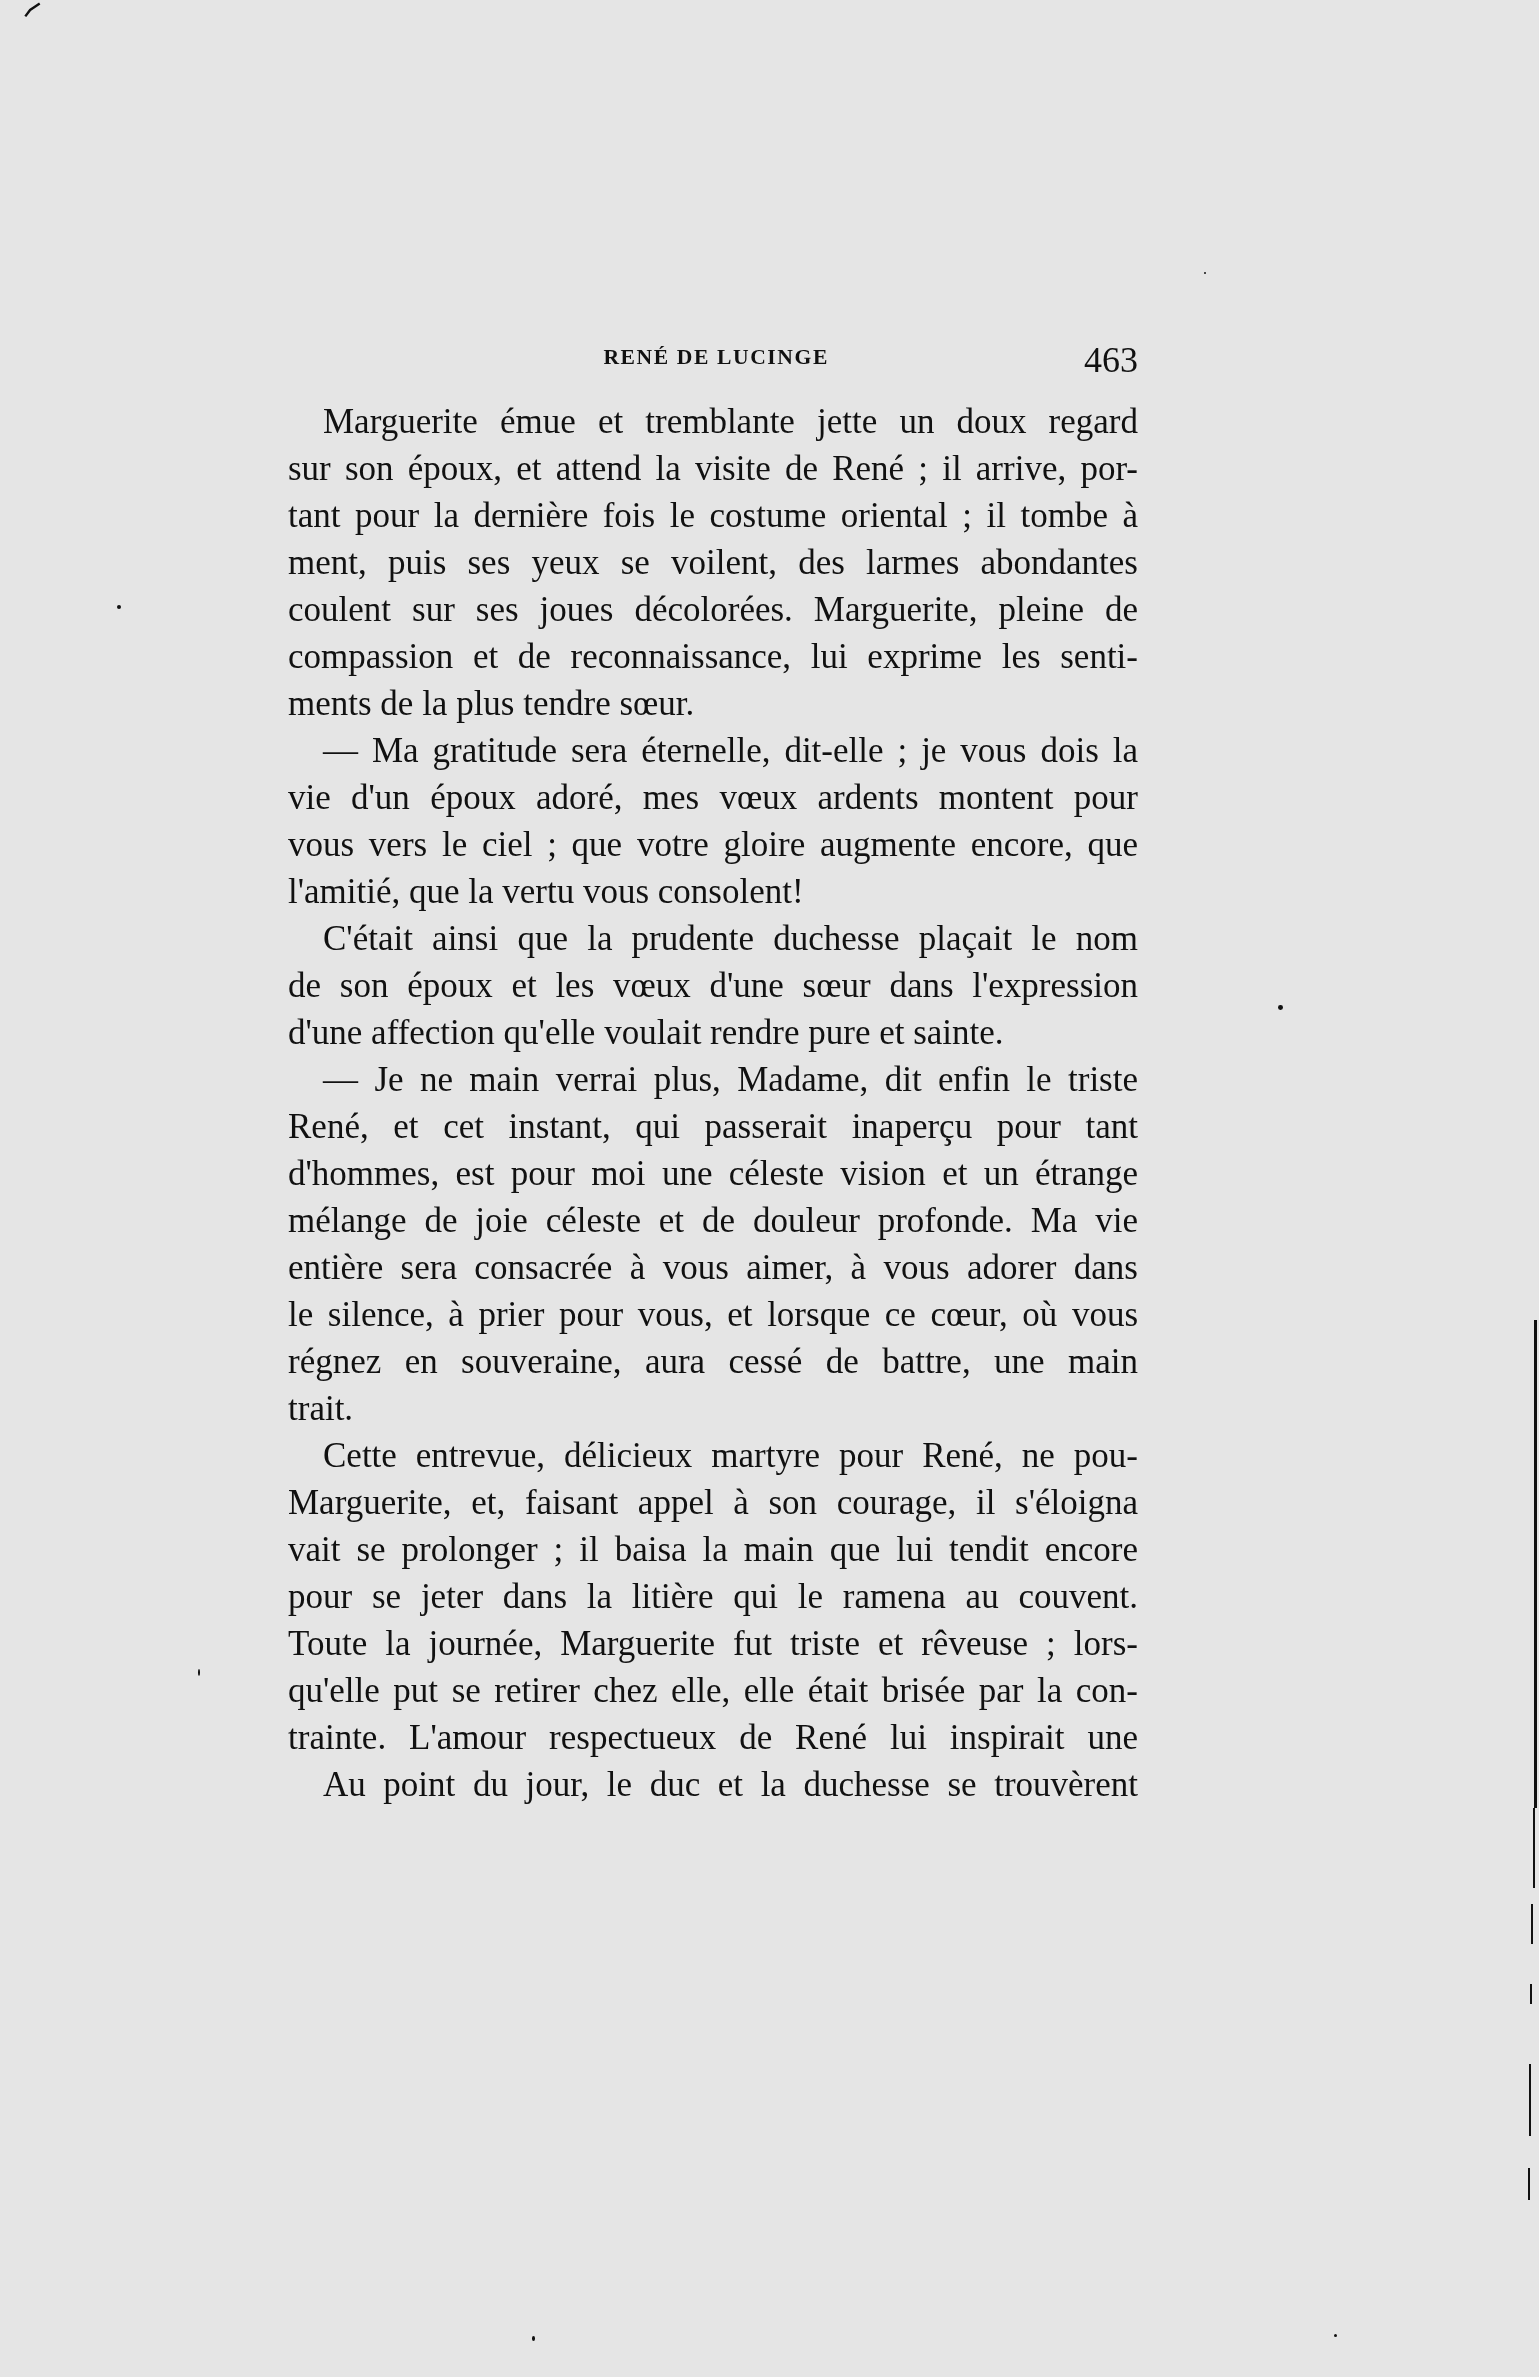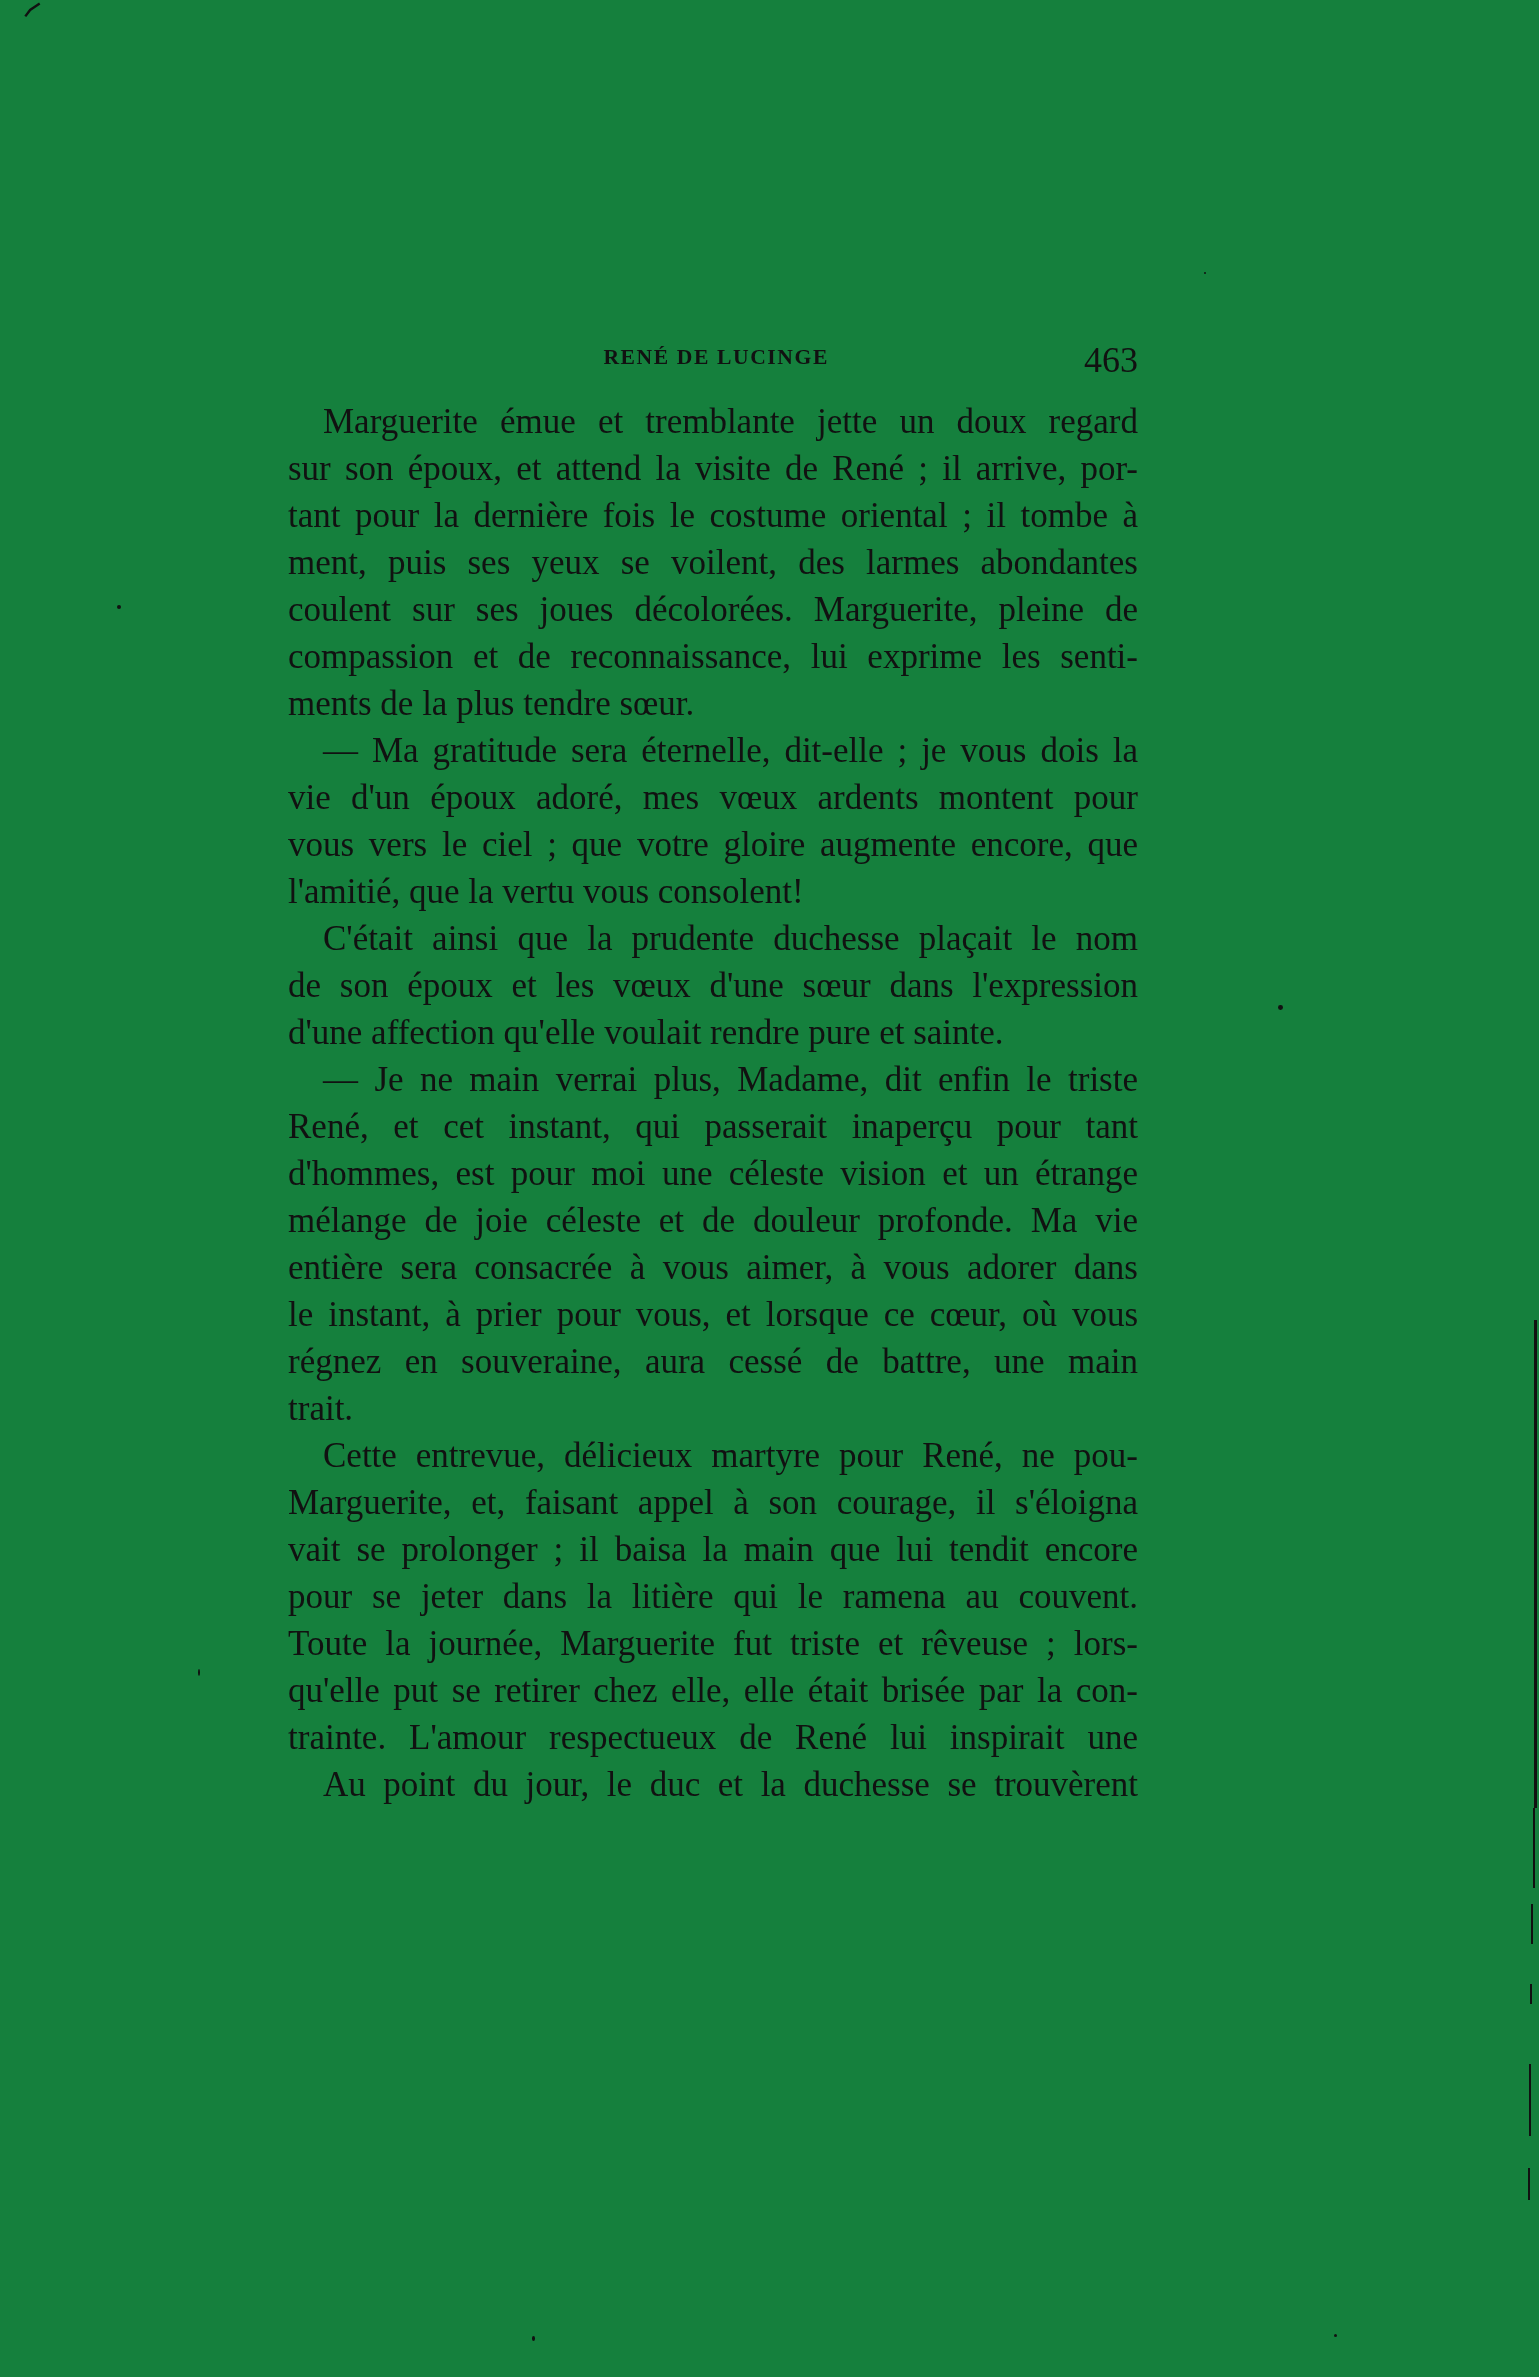--- a/index.html
+++ b/index.html
@@ -12,21 +12,21 @@
       height: 2377px;
       position: relative;
       overflow: hidden;
       color: #111111;
     }
     .page {
       position: absolute;
       left: 0; top: 0;
       width: 1539px;
       height: 2377px;
-      background: #15803d;
+      background: #e5e5e5;
     }
     .running-head {
       position: absolute;
       left: 288px;
       top: 342px;
       width: 850px;
       height: 32px;
       font-family: "Liberation Serif", "DejaVu Serif", serif;
     }
     .running-title {
@@ -114,21 +114,21 @@
       <span class="line">vous vers le ciel ; que votre gloire augmente encore, que</span>
       <span class="line last">l'amitié, que la vertu vous consolent!</span>
       <span class="line indent">C'était ainsi que la prudente duchesse plaçait le nom</span>
       <span class="line">de son époux et les vœux d'une sœur dans l'expression</span>
       <span class="line last">d'une affection qu'elle voulait rendre pure et sainte.</span>
       <span class="line indent">— Je ne main verrai plus, Madame, dit enfin le triste</span>
       <span class="line">René, et cet instant, qui passerait inaperçu pour tant</span>
       <span class="line">d'hommes, est pour moi une céleste vision et un étrange</span>
       <span class="line">mélange de joie céleste et de douleur profonde. Ma vie</span>
       <span class="line">entière sera consacrée à vous aimer, à vous adorer dans</span>
-      <span class="line">le instant, à prier pour vous, et lorsque ce cœur, où vous</span>
+      <span class="line">le silence, à prier pour vous, et lorsque ce cœur, où vous</span>
       <span class="line">régnez en souveraine, aura cessé de battre, une main</span>
       <span class="line last">trait.</span>
       <span class="line indent">Cette entrevue, délicieux martyre pour René, ne pou-</span>
       <span class="line">Marguerite, et, faisant appel à son courage, il s'éloigna</span>
       <span class="line">vait se prolonger ; il baisa la main que lui tendit encore</span>
       <span class="line">pour se jeter dans la litière qui le ramena au couvent.</span>
       <span class="line">Toute la journée, Marguerite fut triste et rêveuse ; lors-</span>
       <span class="line">qu'elle put se retirer chez elle, elle était brisée par la con-</span>
       <span class="line">trainte. L'amour respectueux de René lui inspirait une</span>
       <span class="line indent">Au point du jour, le duc et la duchesse se trouvèrent</span>

